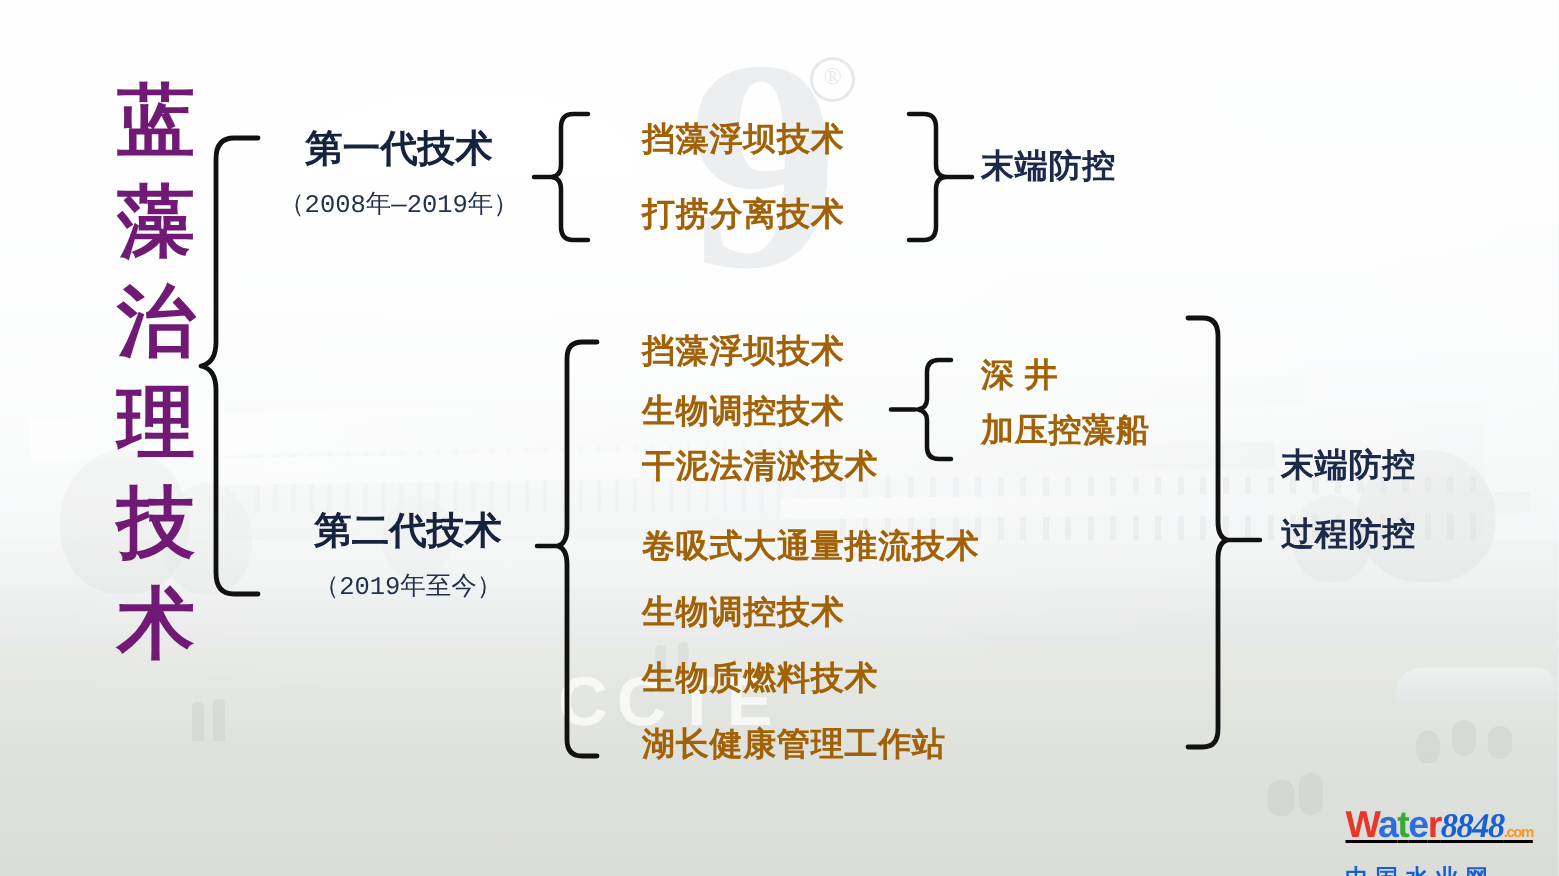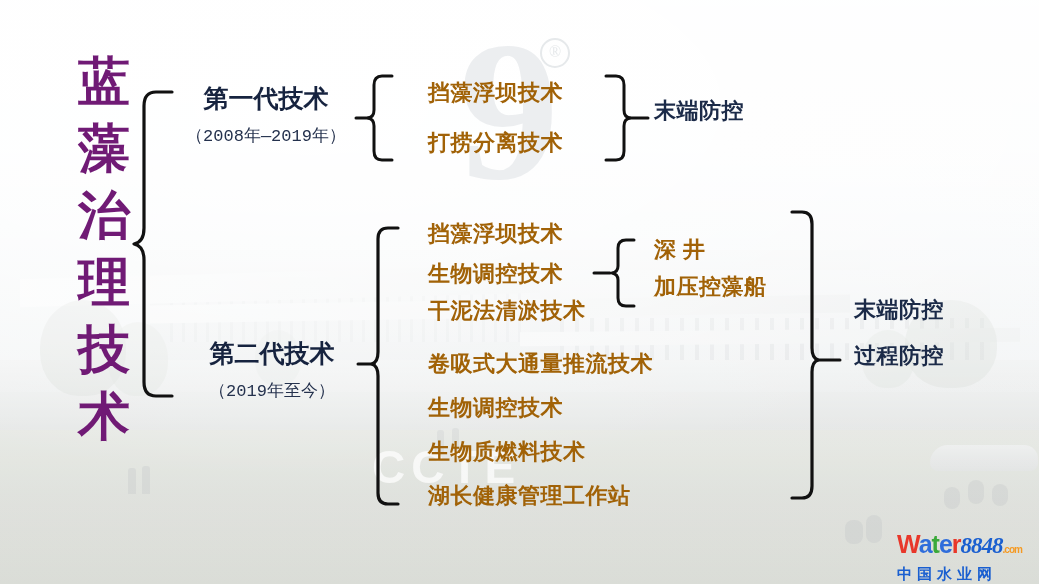--- a/index.html
+++ b/index.html
@@ -160,21 +160,21 @@
     position:absolute; font-size:22px; font-weight:700; color:#1b2a48;
     white-space:nowrap; letter-spacing:.5px;
   }
 
   
   .brace { position:absolute; }
   svg { display:block; overflow:visible; }
 
   
   #watermark { position:absolute; left:897px; top:531px; width:132px; }
-  .wm-top { font-size:25px; font-weight:700; line-height:26px; font-family:"Liberation Sans", sans-serif; letter-spacing:-1px; }
+  .wm-top { font-size:25px; font-weight:700; line-height:38px; font-family:"Liberation Sans", sans-serif; letter-spacing:-1px;text-decoration:underline; }
   .wm-top span { display:inline; }
   .wm-8848 { font-style:italic; font-weight:700; color:#1a5fd0; font-size:23px; font-family:"Liberation Serif", serif; }
   .wm-com { font-size:10px; color:#f59a23; font-weight:700; }
   .wm-bot {
     font-size:15px; font-weight:700; color:#1a5fd0; letter-spacing:5px;
     line-height:20px; margin-top:1px;
   }
 </style>
 </head>
 <body>

